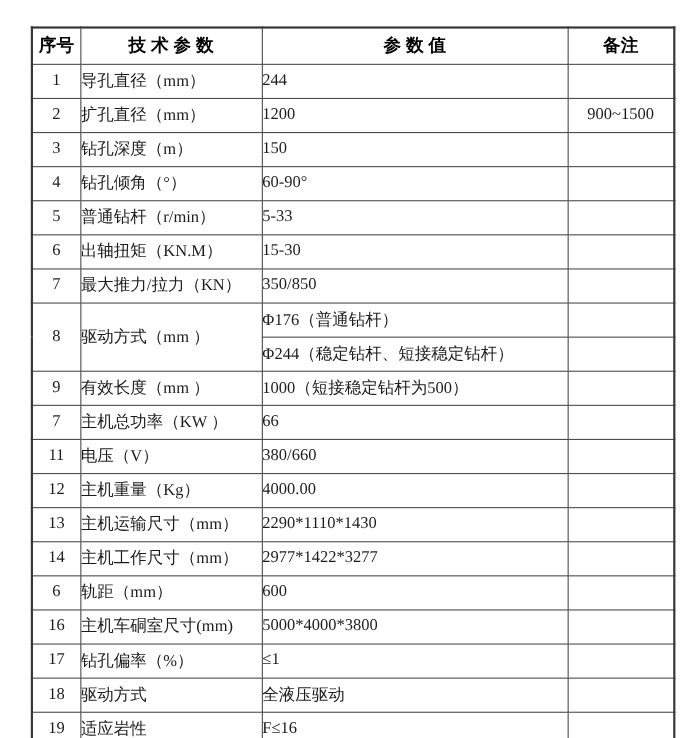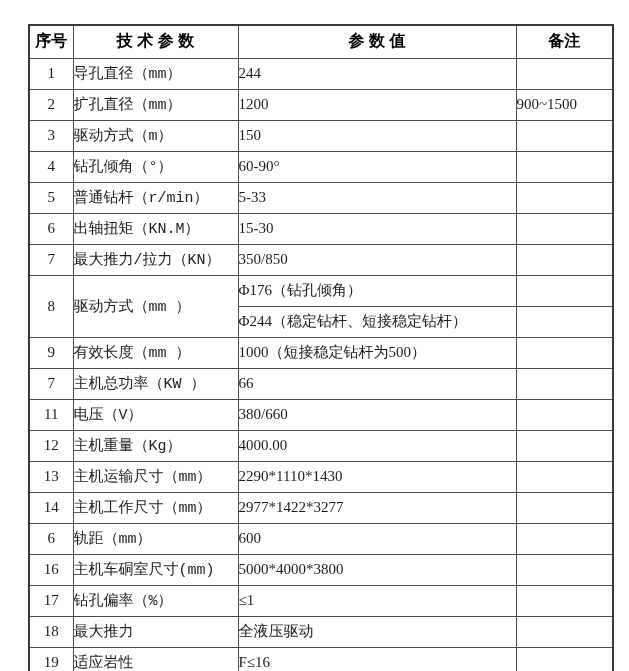--- a/index.html
+++ b/index.html
@@ -47,28 +47,28 @@
   }
   table.spec td {
     font-size: 15px;
   }
   .c-no {
     text-align: center;
   }
   .c-param {
     text-align: left;
     padding-left: 10px;
-    font-family: Liberation Mono, monospace;
   }
   .c-value {
     text-align: left;
     padding-left: 8px;
     margin-left: 31px;
   }
   .c-remark {
+    text-align: center;
   }
 </style>
 </head>
 <body>
 
 <div class="table-wrap">
   <table class="spec">
     <colgroup>
       <col style="width:44px">
       <col style="width:165px">
@@ -91,21 +91,21 @@
         <td class="c-remark"></td>
       </tr>
       <tr>
         <td class="c-no">2</td>
         <td class="c-param">扩孔直径（mm）</td>
         <td class="c-value">1200</td>
         <td class="c-remark">900~1500</td>
       </tr>
       <tr>
         <td class="c-no">3</td>
-        <td class="c-param">驱动方式（m）</td>
+        <td class="c-param">钻孔深度（m）</td>
         <td class="c-value">150</td>
         <td class="c-remark"></td>
       </tr>
       <tr>
         <td class="c-no">4</td>
         <td class="c-param">钻孔倾角（°）</td>
         <td class="c-value">60-90°</td>
         <td class="c-remark"></td>
       </tr>
       <tr>
@@ -122,21 +122,21 @@
       </tr>
       <tr>
         <td class="c-no">7</td>
         <td class="c-param">最大推力/拉力（KN）</td>
         <td class="c-value">350/850</td>
         <td class="c-remark"></td>
       </tr>
       <tr>
         <td class="c-no" rowspan="2">8</td>
         <td class="c-param" rowspan="2">驱动方式（mm ）</td>
-        <td class="c-value">Φ176（钻孔倾角）</td>
+        <td class="c-value">Φ176（普通钻杆）</td>
         <td class="c-remark"></td>
       </tr>
       <tr>
         <td class="c-value">Φ244（稳定钻杆、短接稳定钻杆）</td>
         <td class="c-remark"></td>
       </tr>
       <tr>
         <td class="c-no">9</td>
         <td class="c-param">有效长度（mm ）</td>
         <td class="c-value">1000（短接稳定钻杆为500）</td>
@@ -185,21 +185,21 @@
         <td class="c-remark"></td>
       </tr>
       <tr>
         <td class="c-no">17</td>
         <td class="c-param">钻孔偏率（%）</td>
         <td class="c-value">≤1</td>
         <td class="c-remark"></td>
       </tr>
       <tr>
         <td class="c-no">18</td>
-        <td class="c-param">最大推力</td>
+        <td class="c-param">驱动方式</td>
         <td class="c-value">全液压驱动</td>
         <td class="c-remark"></td>
       </tr>
       <tr>
         <td class="c-no">19</td>
         <td class="c-param">适应岩性</td>
         <td class="c-value">F≤16</td>
         <td class="c-remark"></td>
       </tr>
     </tbody>

